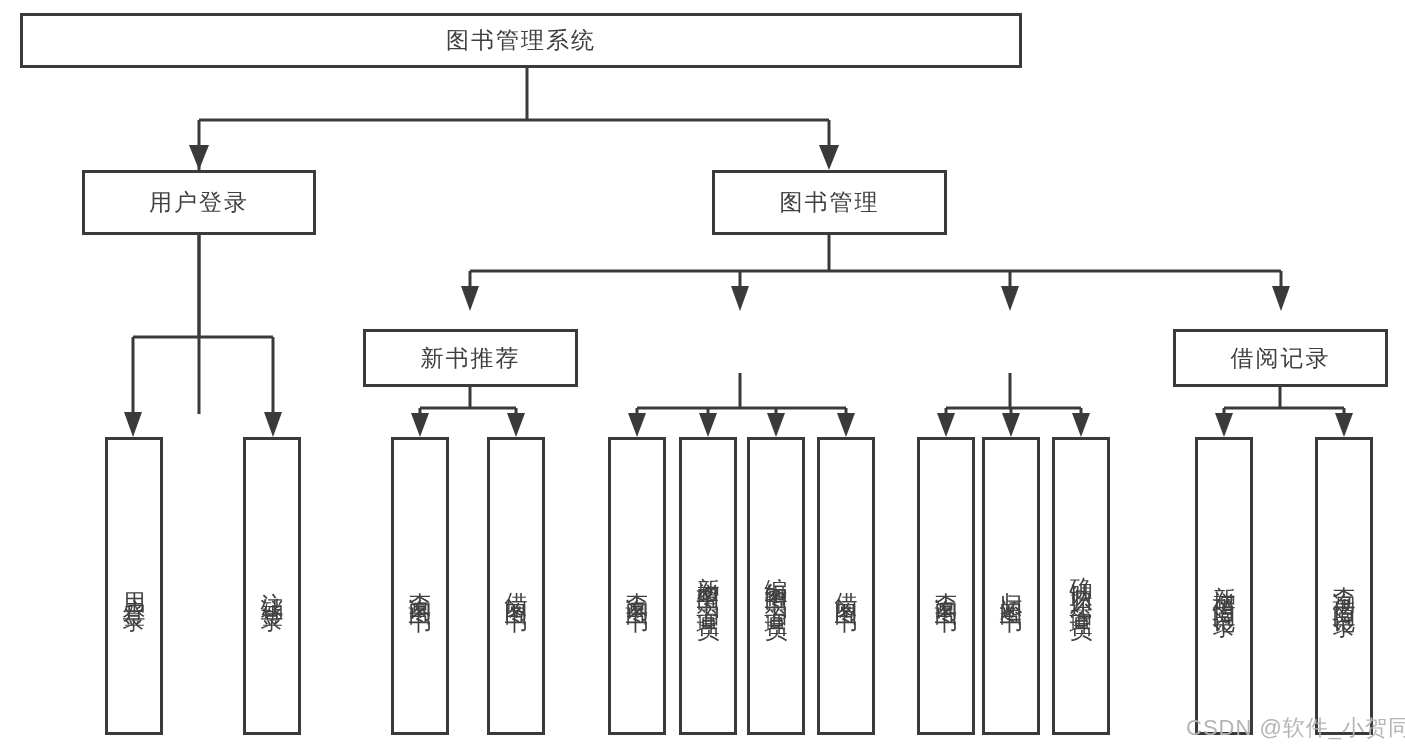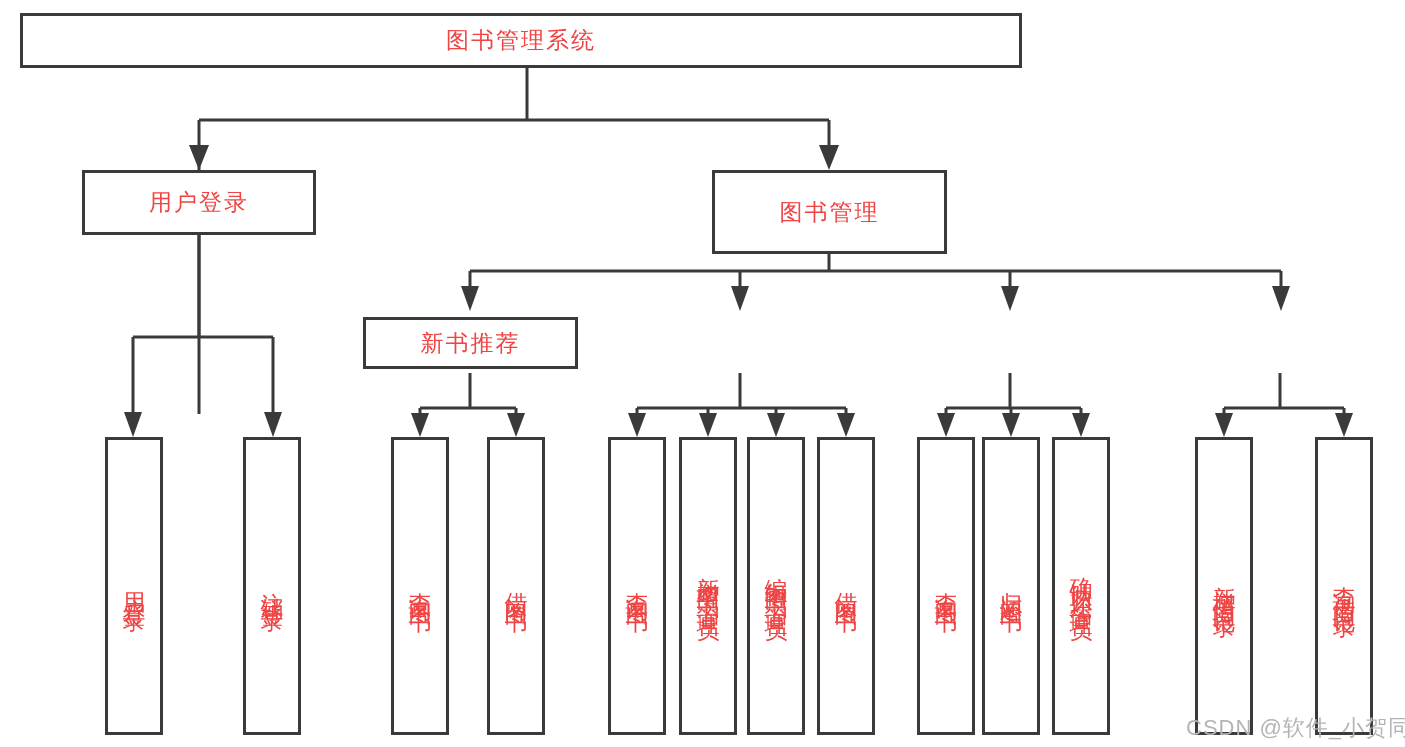--- a/index.html
+++ b/index.html
@@ -33,31 +33,31 @@
     stroke: none;
   }
   .box {
     position: absolute;
     box-sizing: border-box;
     border: 3px solid #3a3a3a;
     background: #ffffff;
     display: flex;
     align-items: center;
     justify-content: center;
-    color: #ef4444;
+    color: #404040;
     font-size: 23px;
     letter-spacing: 2px;
     z-index: 2;
     line-height: 1;
     text-align: right;
   }
   .root-box    { left: 20px;  top: 13px;  width: 1002px; height: 55px; }
   .l2-login    { left: 82px;  top: 170px; width: 234px;  height: 65px; }
-  .l2-mgmt     { left: 712px; top: 170px; width: 235px;  height: 84px; }
-  .l3 { top: 317px; width: 215px; height: 52px; }
+  .l2-mgmt     { left: 712px; top: 170px; width: 235px;  height: 65px; }
+  .l3 { top: 329px; width: 215px; height: 58px; }
   .l3-a { left: 363px; }
   .l3-b { left: 633px; }
   .l3-c { left: 903px; }
   .l3-d { left: 1173px; }
   .leaf {
     top: 437px;
     width: 58px;
     height: 298px;
     writing-mode: vertical-rl;
     text-orientation: mixed;
@@ -142,20 +142,21 @@
       <polygon points="1335,413 1353,413 1344,437"></polygon>
     </g>
   </svg>
 
   <div class="box root-box">图书管理系统</div>
 
   <div class="box l2-login">用户登录</div>
   <div class="box l2-mgmt">图书管理</div>
 
   <div class="box l3 l3-a">新书推荐</div>
+  <div class="box l3 l3-d">借阅记录</div>
 
   <div class="box leaf leaf-1">用户登录</div>
   <div class="box leaf leaf-2">注销登录</div>
 
   <div class="box leaf leaf-3">查询图书</div>
   <div class="box leaf leaf-4">借阅图书</div>
 
   <div class="box leaf leaf-5">查询图书</div>
   <div class="box leaf leaf-6">新增图书（管理员）</div>
   <div class="box leaf leaf-7">编辑图书（管理员）</div>

